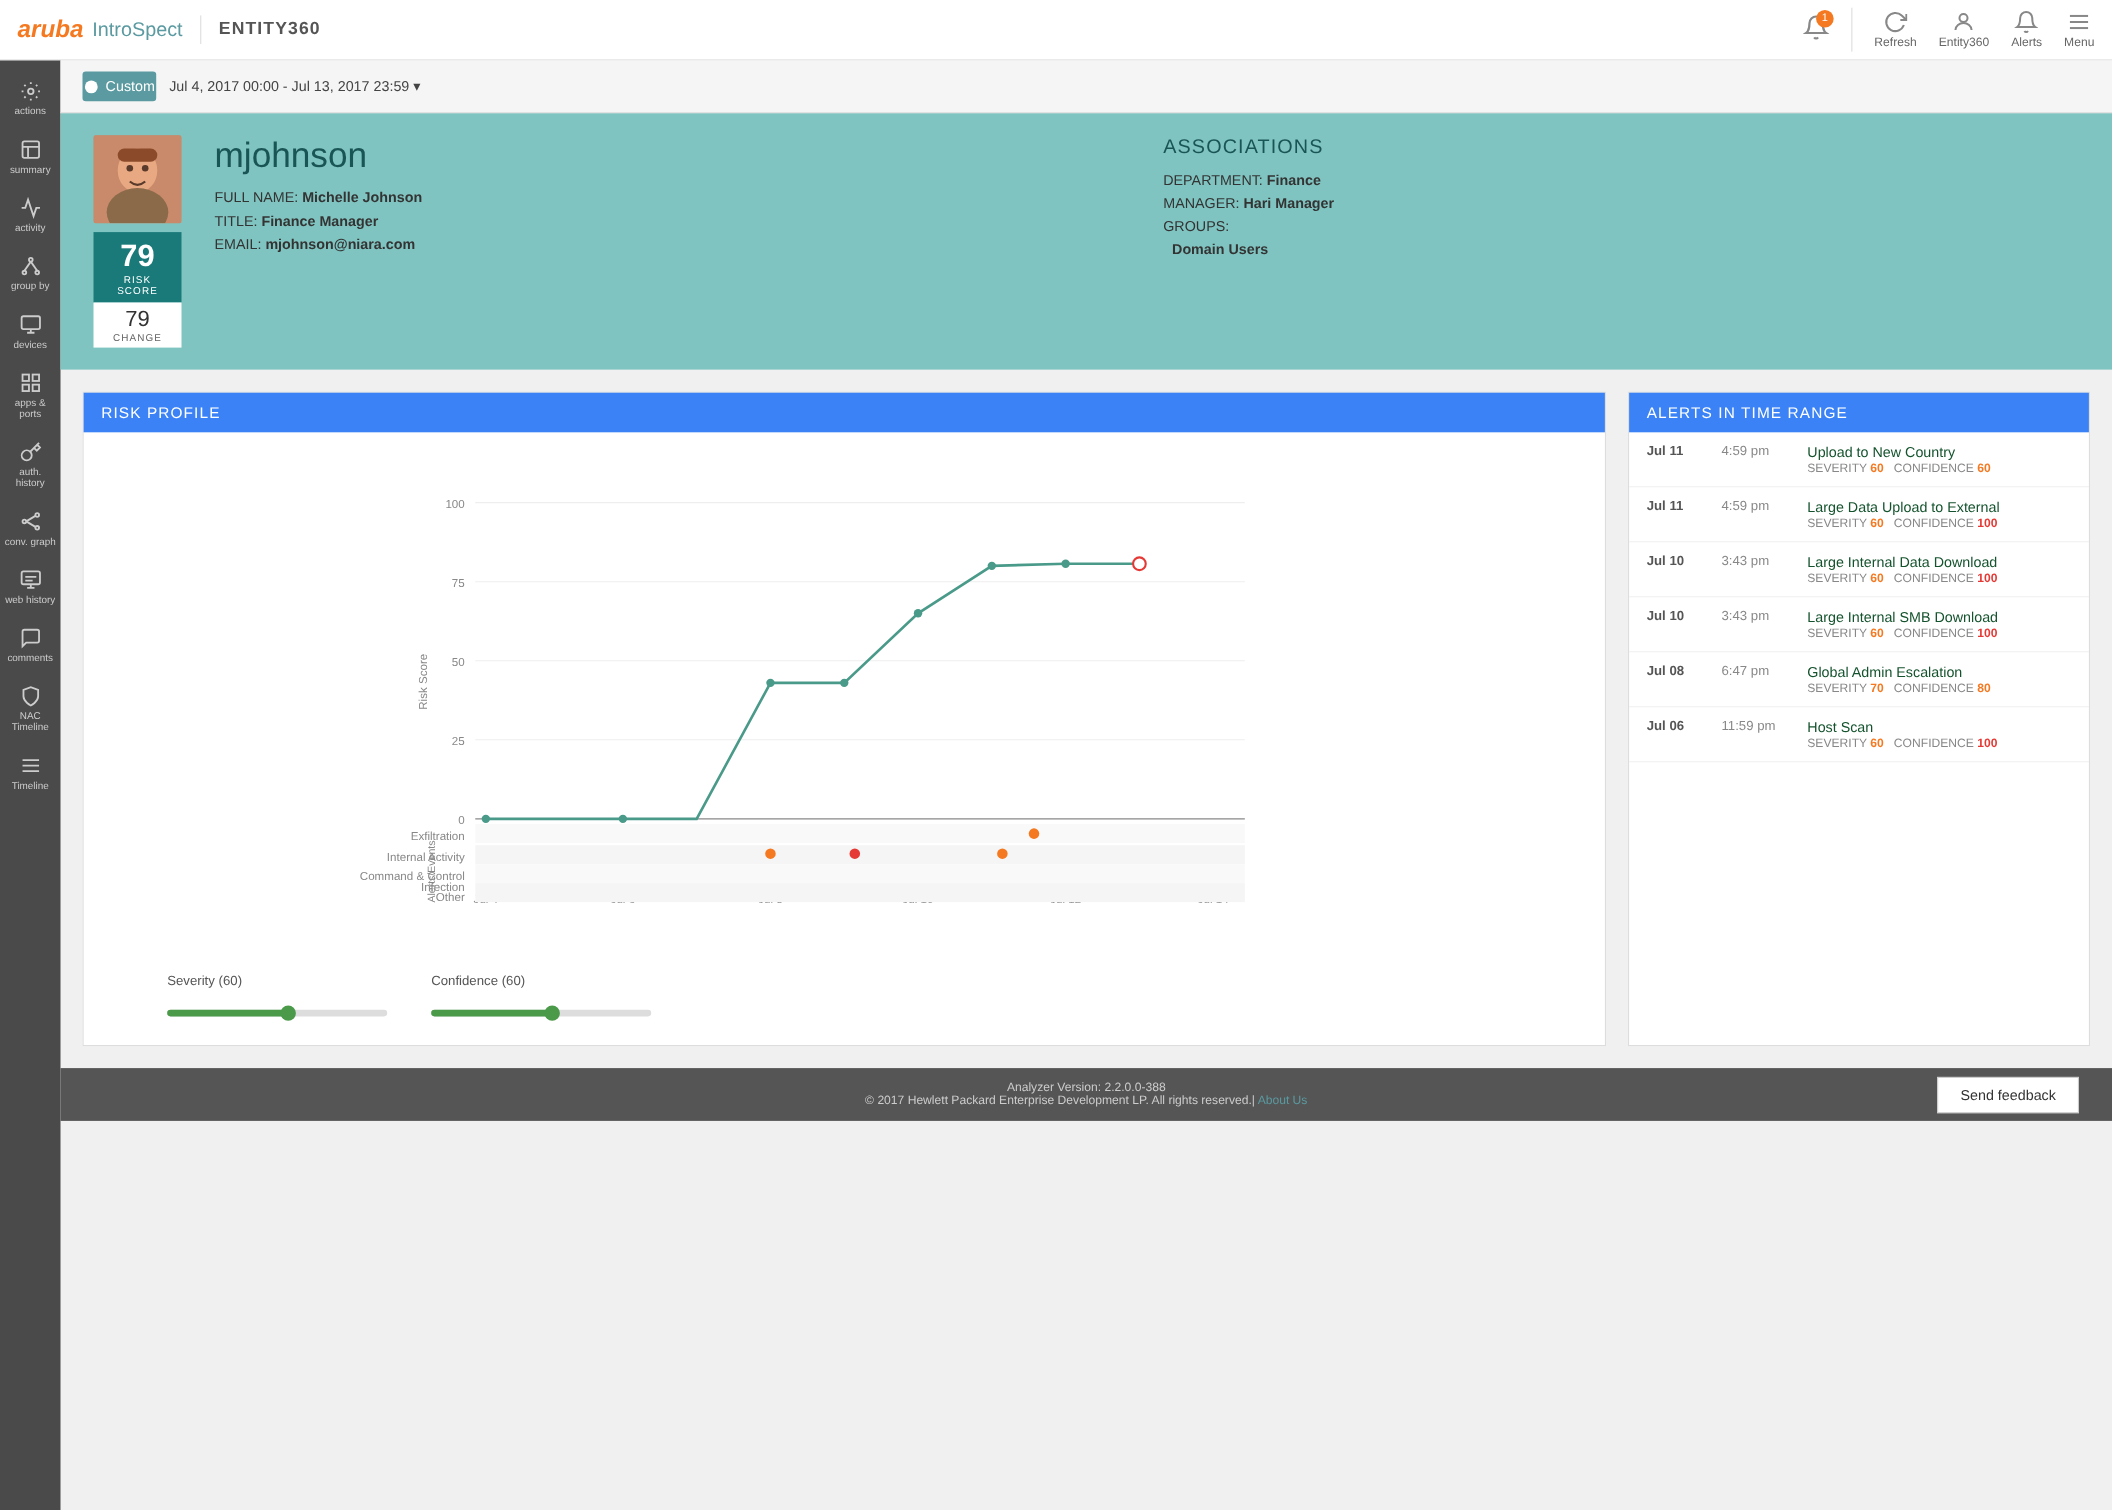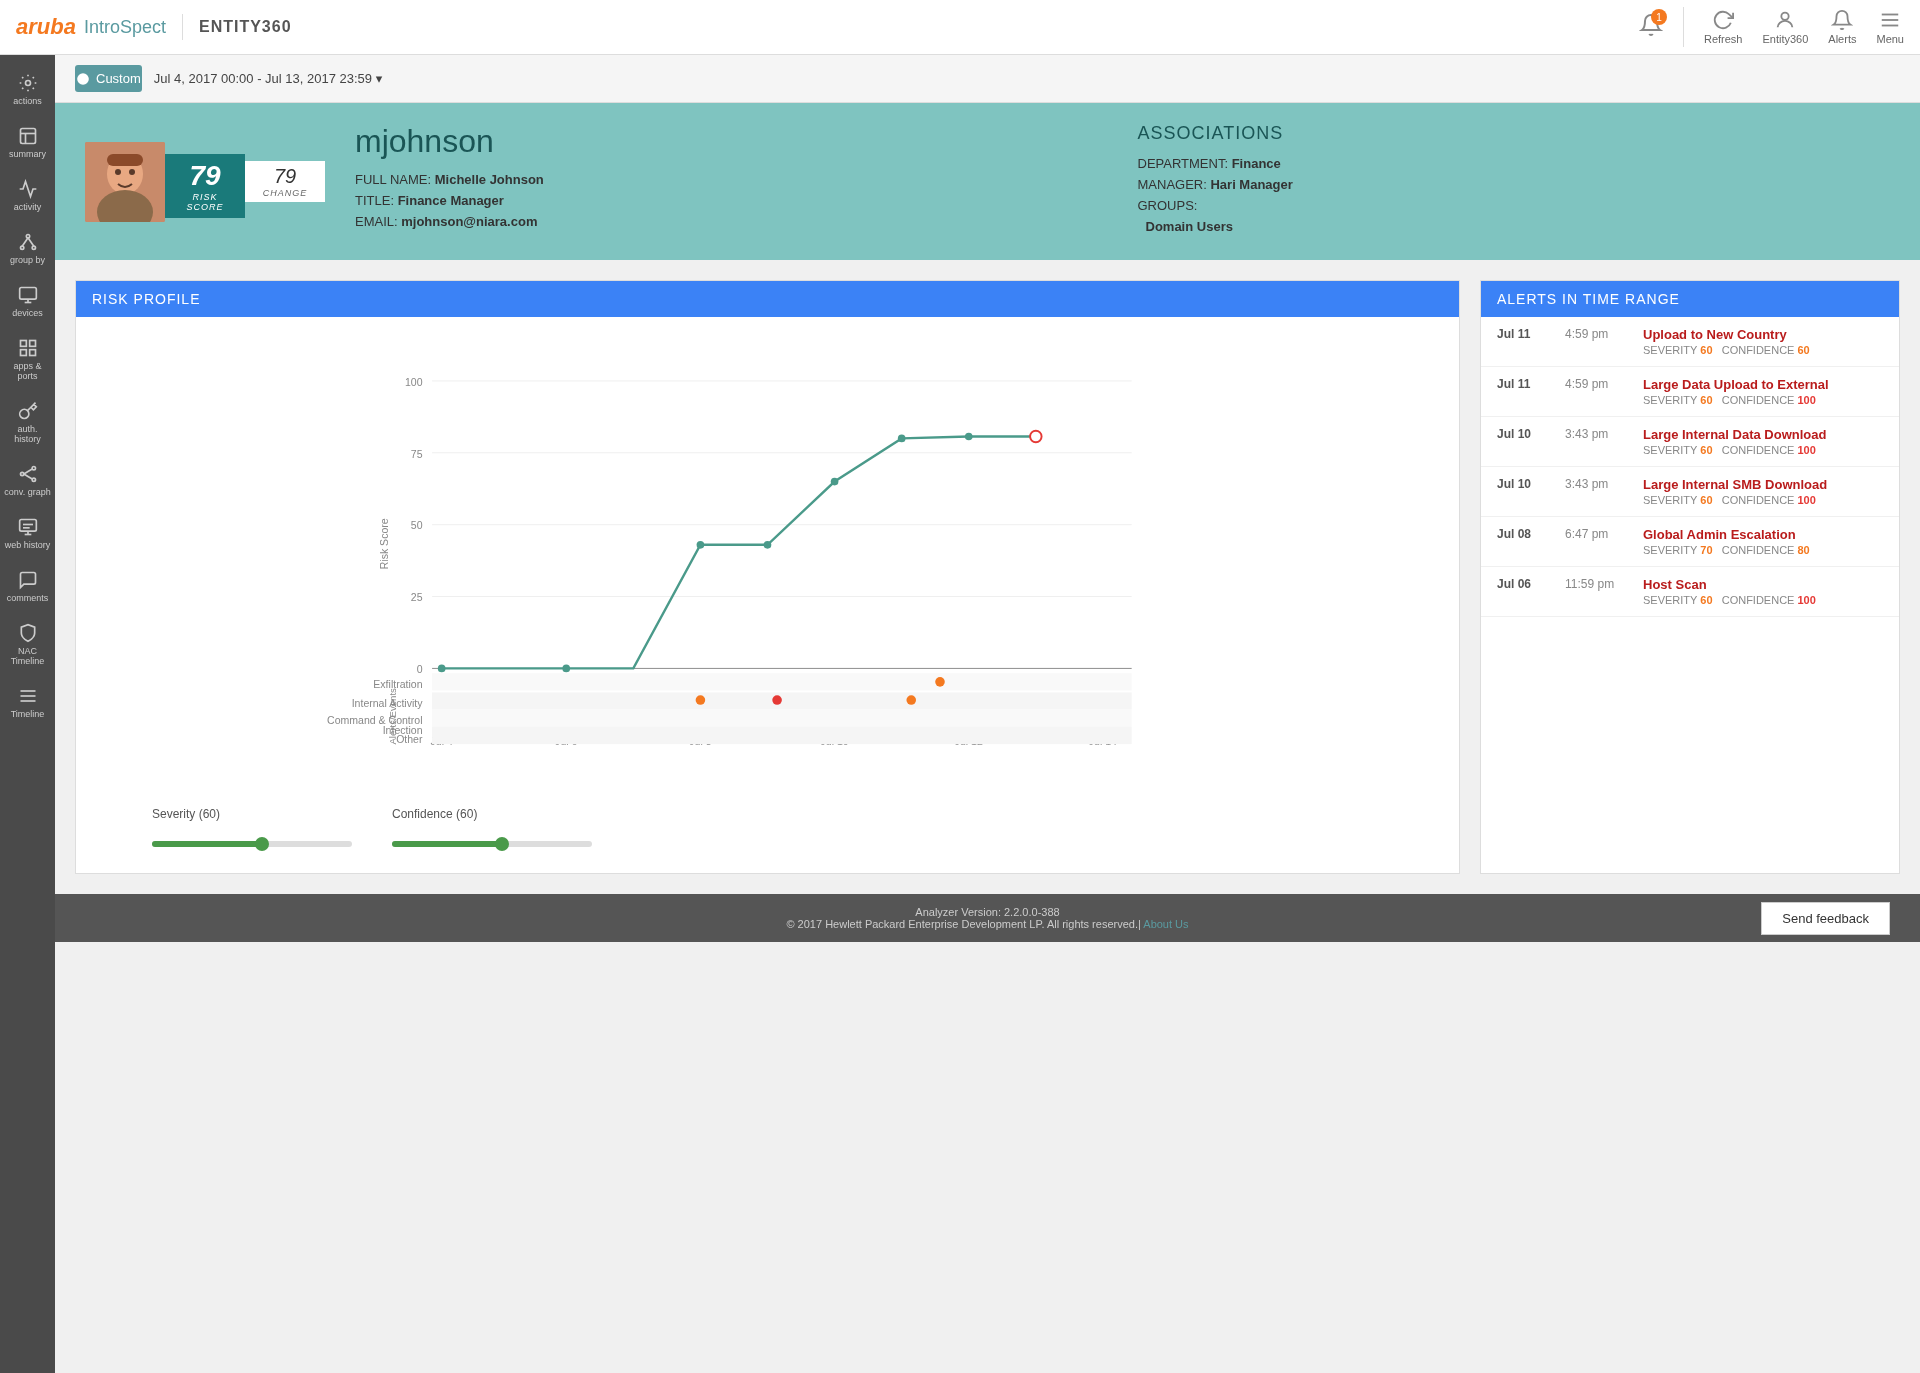--- a/index.html
+++ b/index.html
@@ -134,23 +134,22 @@
 
     
     .profile-section {
       background: #7fc4c0;
       padding: 20px 30px;
       display: flex;
       gap: 30px;
     }
     .avatar-area {
       display: flex;
-      flex-direction: row;
-      align-items: center;
-      font-style: italic;
+      flex-direction: column;
+      align-items: center;
     }
     .avatar-img {
       width: 80px;
       height: 80px;
       background: #c88a6a;
       border-radius: 2px;
       display: flex;
       align-items: center;
       justify-content: center;
       overflow: hidden;
@@ -217,21 +216,21 @@
     .alert-item {
       display: grid;
       grid-template-columns: 60px 70px 1fr;
       gap: 8px;
       padding: 10px 16px;
       border-bottom: 1px solid #f0f0f0;
       align-items: start;
     }
     .alert-date { font-size: 12px; color: #555; font-weight: bold; }
     .alert-time { font-size: 12px; color: #888; }
-    .alert-title { font-size: 13px; color: #b91c1c; font-weight: bold; cursor: pointer; }
+    .alert-title { font-size: 13px; color: #14532d; font-weight: normal; cursor: pointer; }
     .alert-meta { font-size: 11px; color: #888; margin-top: 2px; }
 
     
     .footer {
       background: #555;
       color: #ccc;
       text-align: center;
       padding: 12px;
       font-size: 11px;
       display: flex;

